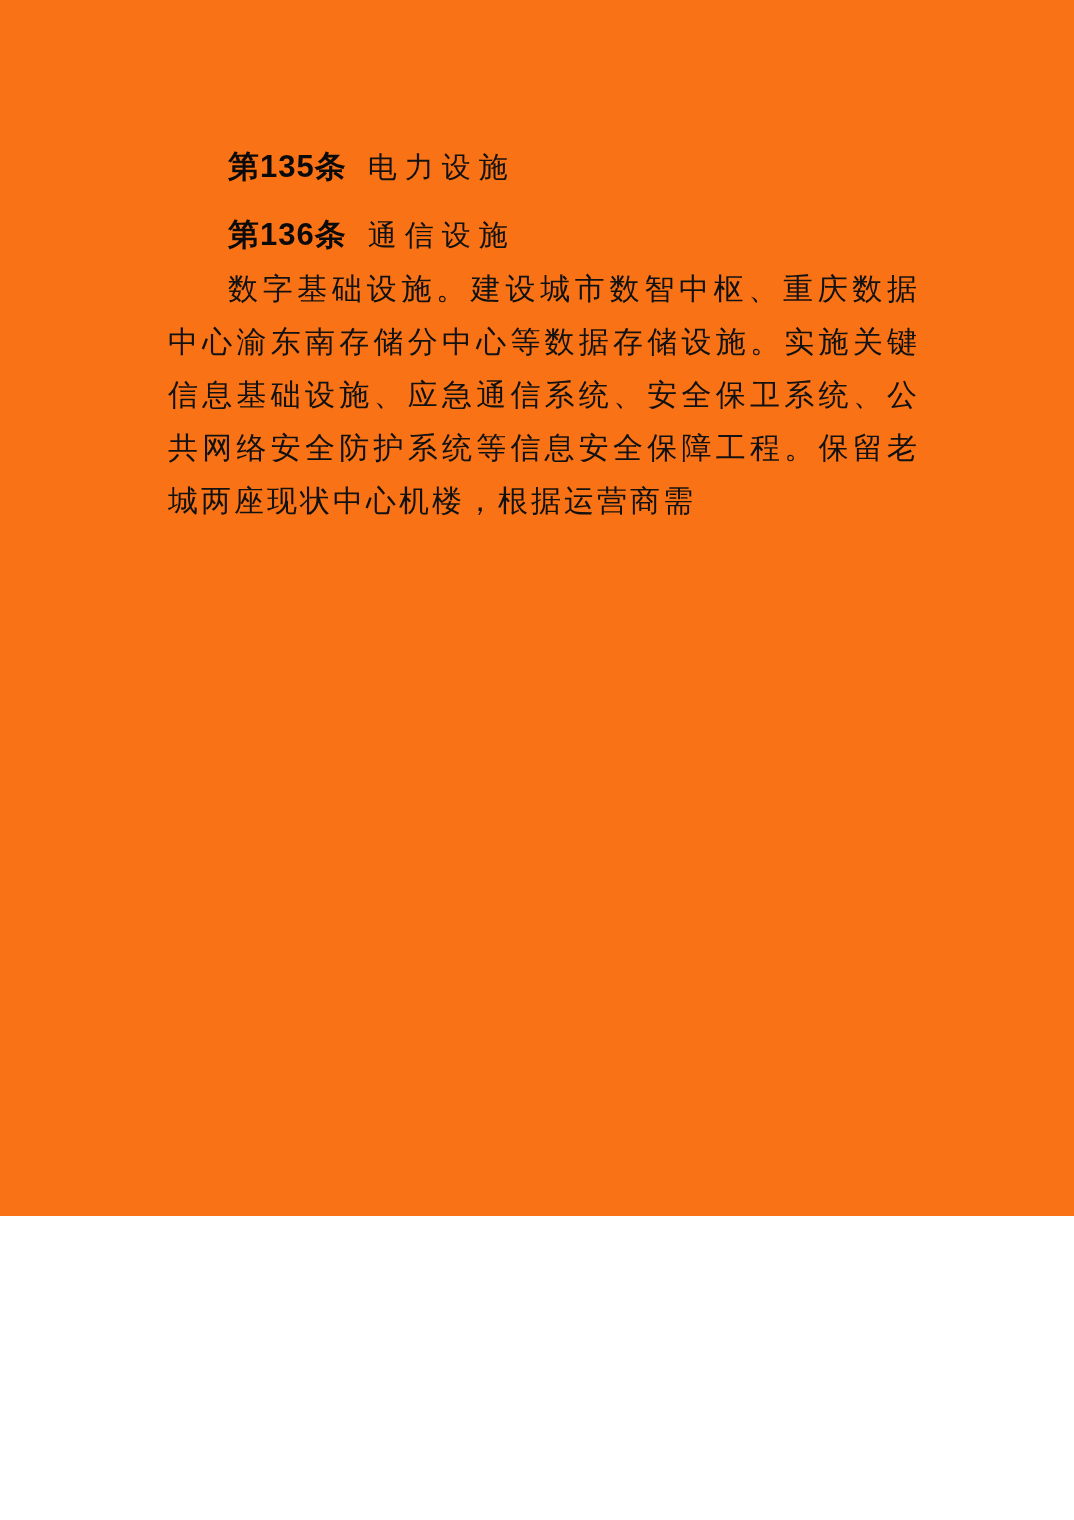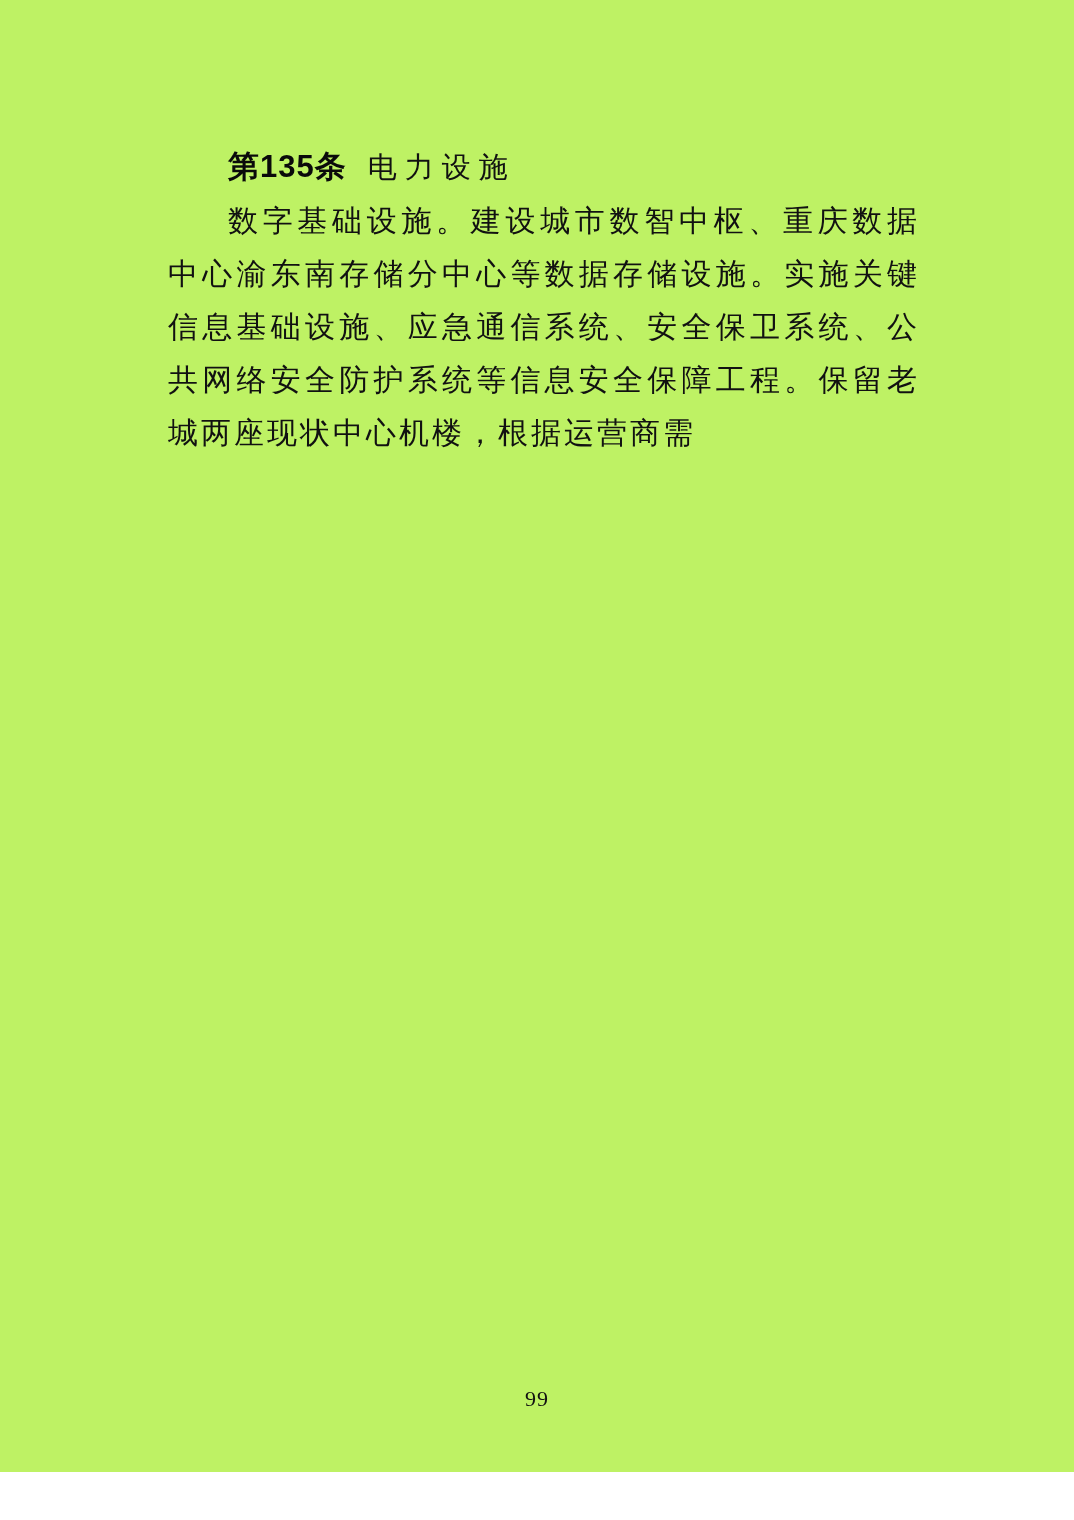--- a/index.html
+++ b/index.html
@@ -3,22 +3,22 @@
 <meta charset="utf-8">
 <style>
   html, body {
     margin: 0;
     padding: 0;
     background: #ffffff;
   }
   .page {
     position: relative;
     width: 1074px;
-    height: 1472px;
-    background: #bef264;
+    height: 1216px;
+    background: #f97316;
     color: #111111;
     font-family: "Liberation Serif", serif;
     overflow: hidden;
   }
   .content {
     position: absolute;
     left: 168px;
     top: 140px;
     width: 752px;
   }
@@ -75,18 +75,19 @@
     color: #111111;
     margin-top: 17px;
   }
 </style>
 </head>
 <body>
 
 <div class="page">
   <main class="content" id="content">
       <h2 class="heading"><span class="num">第135条</span><span class="title">电力设施</span></h2>
+      <h2 class="heading"><span class="num">第136条</span><span class="title">通信设施</span></h2>
       <p class="para"><span class="seg">数字基础设施。建设城市数智中枢、重庆数据中心渝东南存储分中心等数据存储设施。实施关键信息基础设施、应急通信系统、安全保卫系统、公共网络安全防护系统等信息安全保障工程。保留老城两座现状中心机楼，根据运营商需</span></p>
     </main>
   <footer class="page-footer">
     <span class="page-number">99</span>
   </footer>
 </div>
 
 </body></html>

